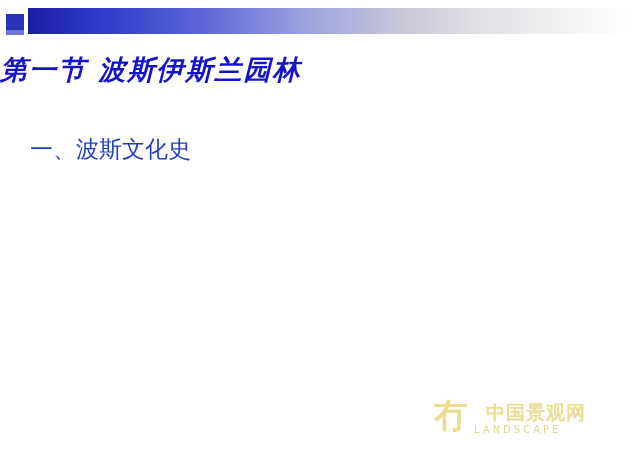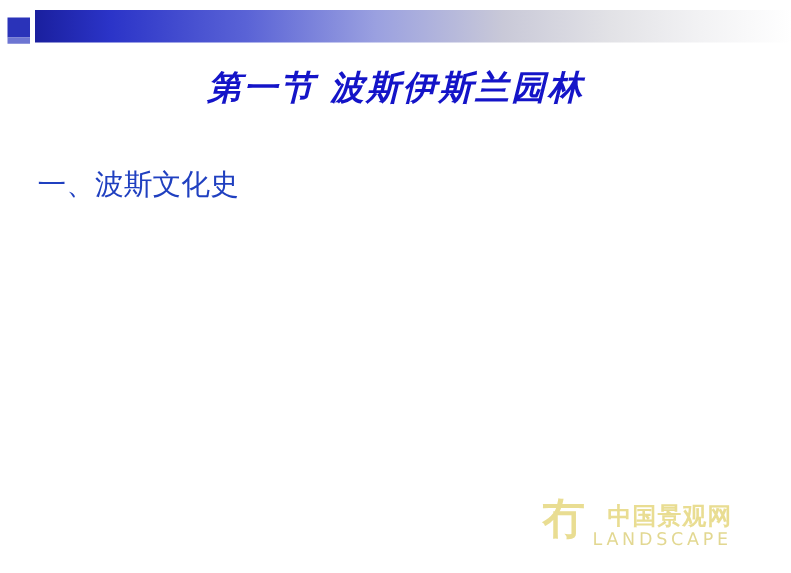--- a/index.html
+++ b/index.html
@@ -52,39 +52,38 @@
     width: 18px;
     height: 5px;
     background: #6d75d2;
   }
   
   .slide-title {
     position: absolute;
     left: 0;
     top: 52px;
     width: 633px;
-    text-align: center;
     color: #1414c8;
     font-family: "DejaVu Serif", serif;
     font-size: 27px;
     font-weight: bold;
     letter-spacing: 2px;
     font-style: italic;
     white-space: nowrap;
   }
   
   .bullets {
     position: absolute;
     left: 30px;
     top: 138px;
     width: 580px;
   }
   .bullet {
     color: #2040c0;
-    font-family: Liberation Mono, monospace;
+    font-family: Liberation Sans, sans-serif;
     font-size: 23px;
     line-height: 1;
     margin-bottom: 44px;
     white-space: nowrap;
   }
   
   .watermark {
     position: absolute;
     left: 430px;
     top: 392px;
@@ -116,21 +115,21 @@
     font-weight: bold;
     white-space: nowrap;
     margin-left: 16px;
   }
   .wm-sub {
     position: absolute;
     left: 44px;
     top: 32px;
     color: #cbb838;
     font-family: "DejaVu Sans", sans-serif;
-    font-size: 14px;
+    font-size: 10px;
     letter-spacing: 3px;
     white-space: nowrap;
   }
 </style>
 </head>
 <body>
 
 <div class="slide">
 
   <div class="banner">

